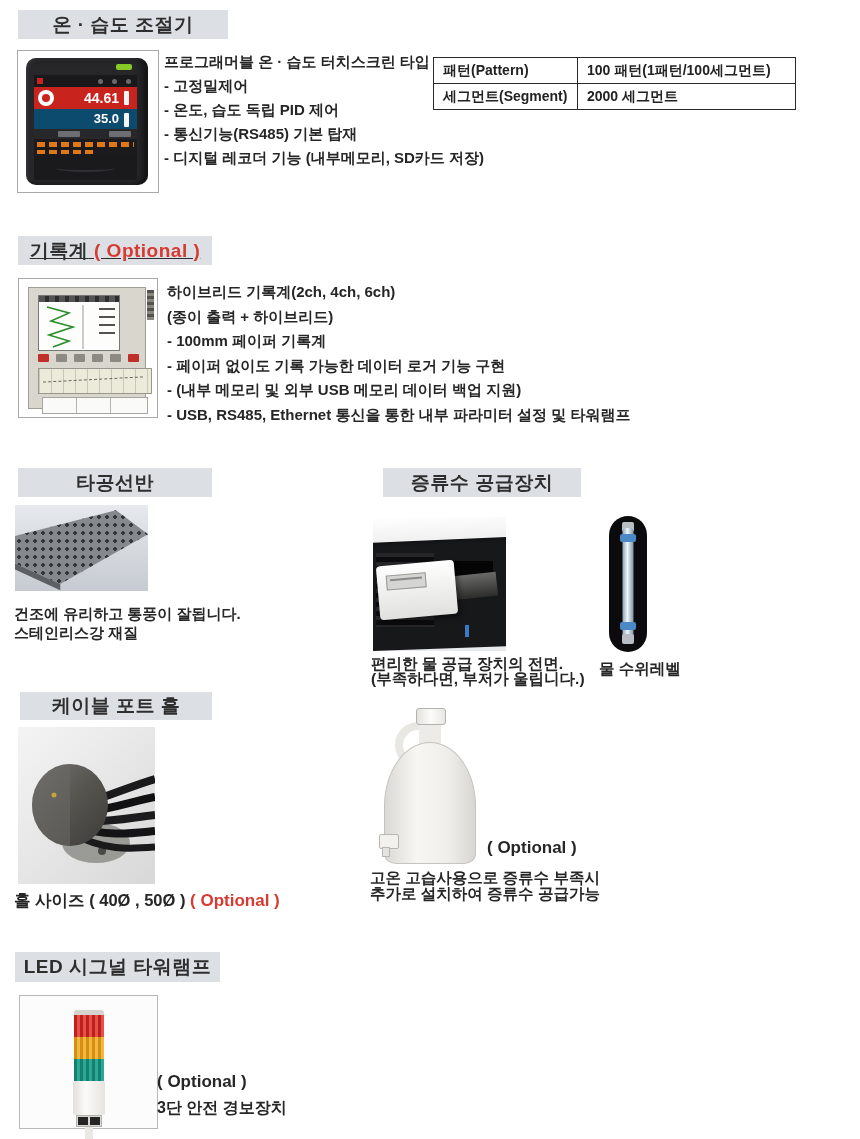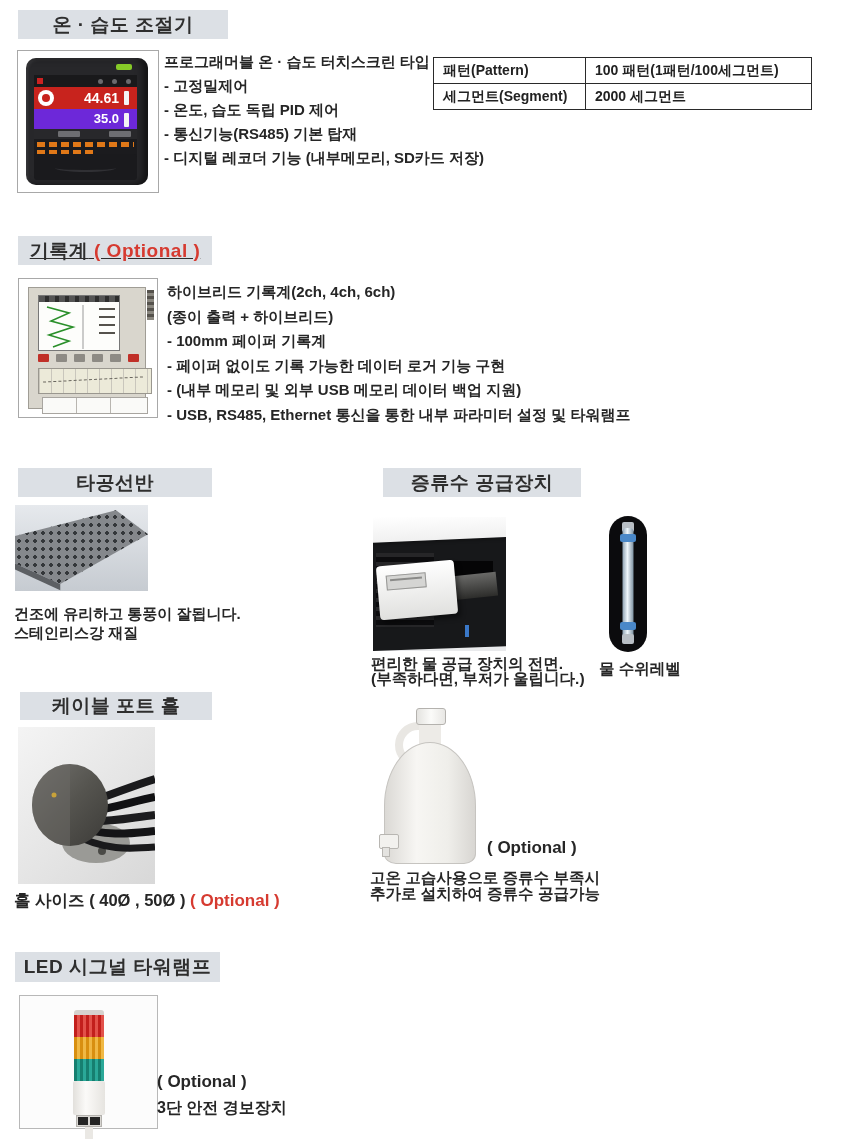--- a/index.html
+++ b/index.html
@@ -16,41 +16,41 @@
   .opt-red { color:#d63a30; font-weight:700; }
 
   
   .photo-frame { position:absolute; background:#fff; border:1px solid #a8a8a8; }
 
   
   .feat-list { position:absolute; font-size:15px; font-weight:600; color:#262626; line-height:24px; white-space:nowrap; }
 
   
   .spec-table { position:absolute; border-collapse:collapse; font-size:14px; font-weight:600; color:#222; }
-  .spec-table td { border:1.6px solid #2a2a2a; height:25px; padding:0 8px 0 9px; white-space:nowrap; }
+  .spec-table td { border:1.6px solid #2a2a2a; height:25px; padding:0 0 0 9px; white-space:nowrap; }
   .spec-table td.lbl { width:134px; }
   .spec-table td.val { width:208px; }
 
   .caption { position:absolute; font-size:15px; font-weight:600; color:#262626; line-height:19px; white-space:nowrap; }
 
   
   .ctrl-device { position:absolute; left:8px; right:10px; top:7px; bottom:7px; background:#27272a; border-radius:10px;
                  box-shadow: inset -5px 0 7px rgba(0,0,0,.55), inset 2px 2px 3px rgba(255,255,255,.08); }
   .ctrl-led { position:absolute; top:6px; right:16px; width:16px; height:6px; background:#86ca28; border-radius:2px; }
   .ctrl-screen { position:absolute; left:8px; right:11px; top:17px; height:84px; background:#101012; }
   .ctrl-topbar { position:relative; height:12px; background:#19191b; }
   .ctrl-topbar .sq { position:absolute; left:3px; top:3px; width:6px; height:6px; background:#c22; }
   .ctrl-topbar .dot { position:absolute; top:4px; width:5px; height:5px; border-radius:50%; background:#6a6a6e; }
   .ctrl-red { position:relative; height:22px; background:#c8231d; color:#fff; }
   .ctrl-badge { position:absolute; left:4px; top:3px; width:16px; height:16px; border-radius:50%; background:#fff;
                 display:flex; align-items:center; justify-content:center; }
   .ctrl-badge::after { content:""; width:8px; height:8px; border-radius:50%; background:#c8231d; }
   .ctrl-num { position:absolute; right:18px; top:2px; font-size:14px; font-weight:700; line-height:18px; }
   .ctrl-bar { position:absolute; right:8px; top:4px; width:5px; height:14px; background:#f4f4f4; border-radius:1px; }
-  .ctrl-blue { position:relative; height:20px; background:#6d28d9; color:#fff; }
+  .ctrl-blue { position:relative; height:20px; background:#0c4a6e; color:#fff; }
   .ctrl-blue .ctrl-num { font-size:13px; top:1px; }
   .ctrl-mid { position:relative; height:10px; background:#28282b; }
   .ctrl-mid .chip { position:absolute; top:2px; width:22px; height:6px; background:#6e6e72; border-radius:1px; }
   .ctrl-orange-rows { position:relative; height:20px; background:#1b1b1e; }
   .ctrl-orange-rows .r1, .ctrl-orange-rows .r2 { position:absolute; left:3px; right:3px; height:5px;
       background: repeating-linear-gradient(90deg,#e07818 0 8px, rgba(0,0,0,0) 8px 12px); }
   .ctrl-orange-rows .r1 { top:3px; }
   .ctrl-orange-rows .r2 { top:11px; width:55%; }
   .ctrl-base { position:absolute; left:8px; right:11px; bottom:5px; height:26px; background:#1a1a1d; border-radius:3px; }
   .ctrl-base::after { content:""; position:absolute; left:20%; right:20%; top:10px; height:6px;

